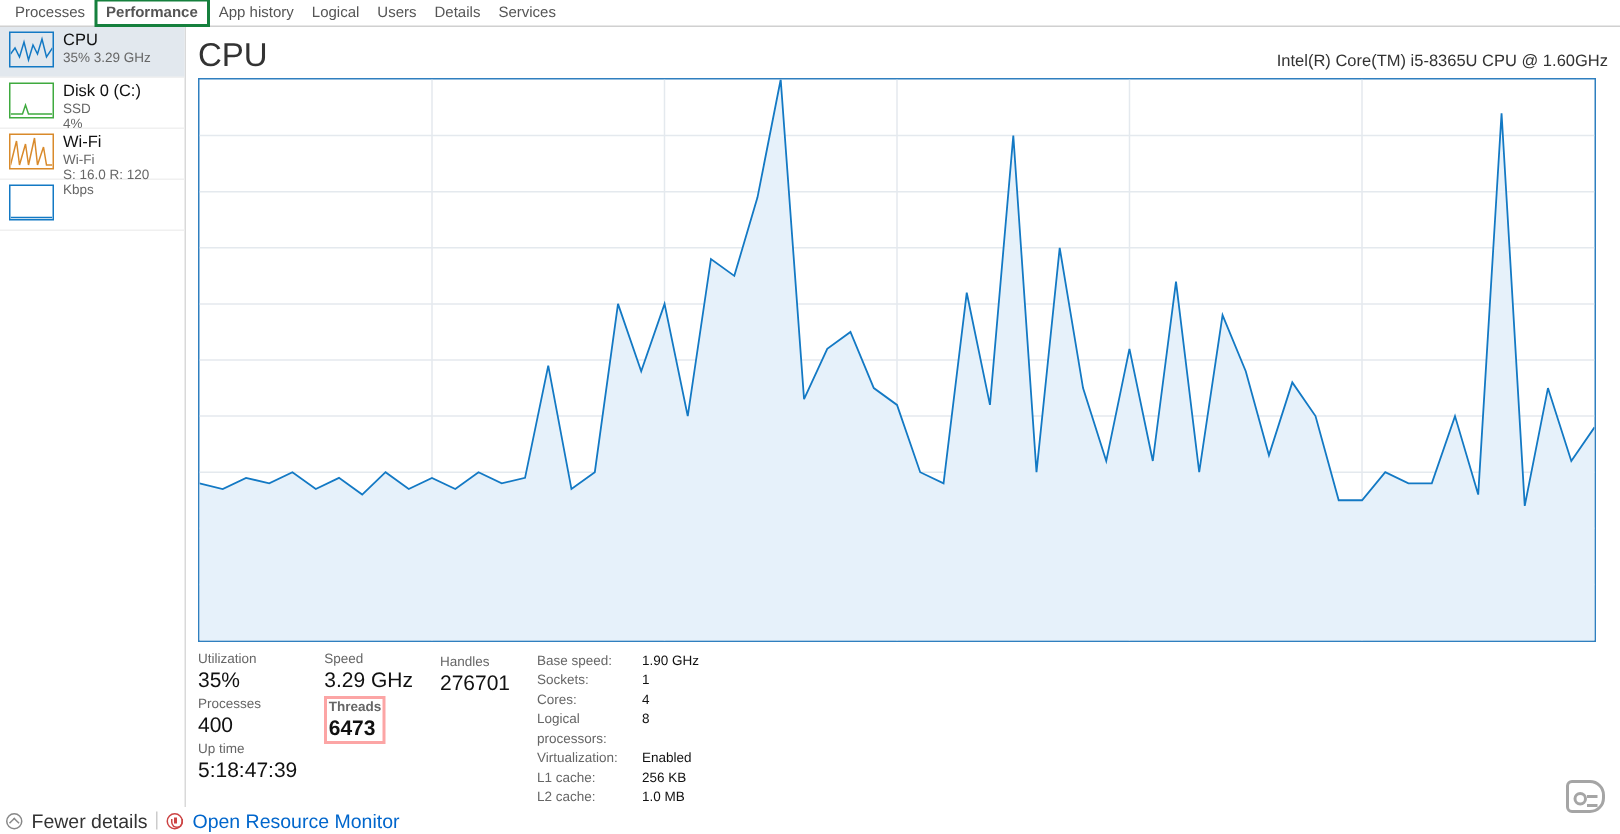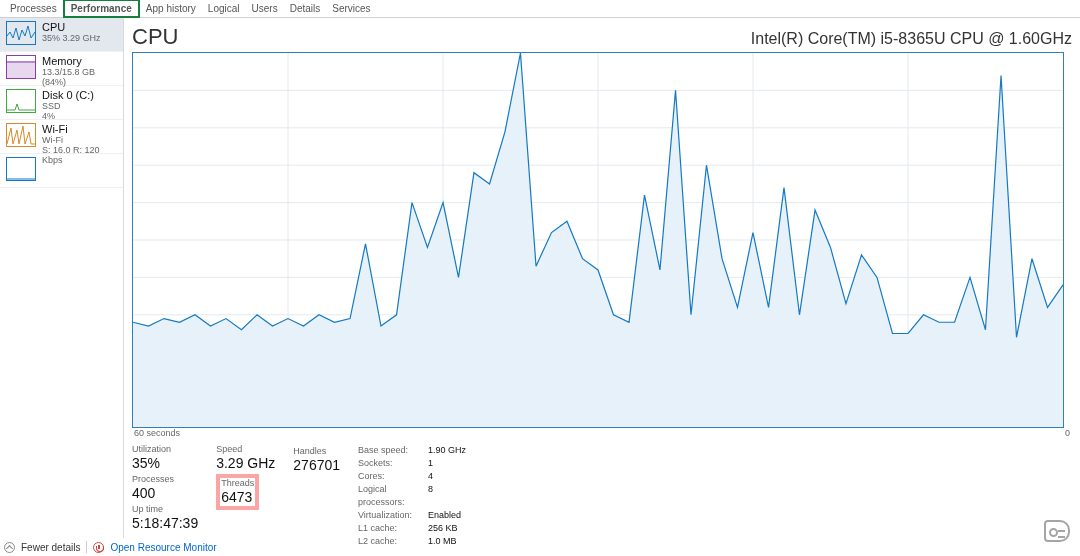--- a/index.html
+++ b/index.html
@@ -72,21 +72,21 @@
     display: flex;
     flex-direction: column;
   }
   .content-header {
     display: flex;
     justify-content: space-between;
     align-items: baseline;
     margin-bottom: 2px;
   }
   .h1 { font-size: 22px; font-weight: 400; color: #333; }
-  .cpu-desc { font-size: 16px; color: #333; }
+  .cpu-desc { font-size: 11px; color: #333; }
   .axis-labels {
     display:flex; justify-content: space-between;
     font-size: 9px; color: #666; padding: 0 2px;
   }
   .chart-wrap { position: relative; }
   .chart {
     width: 932px;
     height: 376px;
     border: 1px solid #2f7fbf;
     display: block;
@@ -98,32 +98,32 @@
   
   .stats {
     display: flex;
     margin-top: 6px;
     font-size: 9px;
   }
   .stat-col { margin-right: 18px; }
   .stat-label { color: #666; font-size: 9px; }
   .stat-value { color: #111; font-size: 14px; line-height: 18px; }
   .stat-cell { margin-bottom: 2px; }
-  .stat-highlight { border: 4px solid #fca5a5; display:inline-block; padding: 0 1px; }
+  .stat-highlight { border: 2px solid #fca5a5; display:inline-block; padding: 0 1px; font-weight: bold; }
   .spec-table { font-size: 9px; color: #666; }
   .spec-row { display:flex; line-height: 13px; }
   .spec-key { width: 70px; }
   .spec-val { color: #111; }
   
   .footer {
     position: absolute;
     left: 4px; bottom: 0;
     height: 18px;
     display:flex; align-items:center;
-    font-size: 10px;
+    font-size: 13px;
     color: #333;
     gap: 6px;
   }
   .footer .link { color: #0066cc; text-align: right; }
   .divider { width:1px; height:12px; background:#ccc; }
   .circ-icon {
     display:inline-block; width:11px; height:11px;
     border:1px solid #888; border-radius:50%;
     position:relative;
   }
@@ -188,30 +188,20 @@
 <div class="main">
 
   <div class="sidebar" id="sidebar">
       <div class="side-item selected">
         <div class="side-thumb" style="border-color: rgb(19, 121, 196);"><svg width="28" height="22" viewBox="0 0 28 22">
             <polyline points="0,14 3,10 6,16 9,6 12,18 15,8 18,14 21,4 24,16 28,10" fill="none" stroke="#1379c4" stroke-width="1"></polyline>
           </svg></div>
         <div class="side-texts">
           <div class="side-title">CPU</div>
           <div class="side-sub">35% 3.29 GHz</div>
-        </div>
-      </div>
-      <div class="side-item">
-        <div class="side-thumb" style="border-color: rgb(138, 61, 166);"><svg width="28" height="22" viewBox="0 0 28 22">
-            <rect x="0" y="5" width="28" height="17" fill="#8a3da6" opacity="0.2"></rect>
-            <polyline points="0,6 28,6" fill="none" stroke="#8a3da6" stroke-width="1"></polyline>
-          </svg></div>
-        <div class="side-texts">
-          <div class="side-title">Memory</div>
-          <div class="side-sub">13.3/15.8 GB (84%)</div>
         </div>
       </div>
       <div class="side-item">
         <div class="side-thumb" style="border-color: rgb(63, 170, 63);"><svg width="28" height="22" viewBox="0 0 28 22">
             <polyline points="0,20 8,20 10,14 12,20 28,20" fill="none" stroke="#3faa3f" stroke-width="1"></polyline>
           </svg></div>
         <div class="side-texts">
           <div class="side-title">Disk 0 (C:)</div>
           <div class="side-sub">SSD</div>
           <div class="side-sub2">4%</div>
@@ -252,24 +242,20 @@
           <line x1="0" x2="932" y1="338.4" y2="338.4" stroke="#e4e9ee" stroke-width="1"></line>
           <line x1="155.33333333333334" x2="155.33333333333334" y1="0" y2="376" stroke="#e4e9ee" stroke-width="1"></line>
           <line x1="310.6666666666667" x2="310.6666666666667" y1="0" y2="376" stroke="#e4e9ee" stroke-width="1"></line>
           <line x1="466" x2="466" y1="0" y2="376" stroke="#e4e9ee" stroke-width="1"></line>
           <line x1="621.3333333333334" x2="621.3333333333334" y1="0" y2="376" stroke="#e4e9ee" stroke-width="1"></line>
           <line x1="776.6666666666666" x2="776.6666666666666" y1="0" y2="376" stroke="#e4e9ee" stroke-width="1"></line>
           <path d="M0.0,270.7 L15.5,274.5 L31.1,267.0 L46.6,270.7 L62.1,263.2 L77.7,274.5 L93.2,267.0 L108.7,278.2 L124.3,263.2 L139.8,274.5 L155.3,267.0 L170.9,274.5 L186.4,263.2 L201.9,270.7 L217.5,267.0 L233.0,191.8 L248.5,274.5 L264.1,263.2 L279.6,150.4 L295.1,195.5 L310.7,150.4 L326.2,225.6 L341.7,120.3 L357.3,131.6 L372.8,79.0 L388.3,0.0 L403.9,214.3 L419.4,180.5 L434.9,169.2 L450.5,206.8 L466.0,218.1 L481.5,263.2 L497.1,270.7 L512.6,142.9 L528.1,218.1 L543.7,37.6 L559.2,263.2 L574.7,112.8 L590.3,206.8 L605.8,255.7 L621.3,180.5 L636.9,255.7 L652.4,135.4 L667.9,263.2 L683.5,157.9 L699.0,195.5 L714.5,251.9 L730.1,203.0 L745.6,225.6 L761.1,282.0 L776.7,282.0 L792.2,263.2 L807.7,270.7 L823.3,270.7 L838.8,225.6 L854.3,278.2 L869.9,22.6 L885.4,285.8 L900.9,206.8 L916.5,255.7 L932.0,233.1 L932,376 L0,376 Z" fill="#e6f1fa"></path>
           <path d="M0.0,270.7 L15.5,274.5 L31.1,267.0 L46.6,270.7 L62.1,263.2 L77.7,274.5 L93.2,267.0 L108.7,278.2 L124.3,263.2 L139.8,274.5 L155.3,267.0 L170.9,274.5 L186.4,263.2 L201.9,270.7 L217.5,267.0 L233.0,191.8 L248.5,274.5 L264.1,263.2 L279.6,150.4 L295.1,195.5 L310.7,150.4 L326.2,225.6 L341.7,120.3 L357.3,131.6 L372.8,79.0 L388.3,0.0 L403.9,214.3 L419.4,180.5 L434.9,169.2 L450.5,206.8 L466.0,218.1 L481.5,263.2 L497.1,270.7 L512.6,142.9 L528.1,218.1 L543.7,37.6 L559.2,263.2 L574.7,112.8 L590.3,206.8 L605.8,255.7 L621.3,180.5 L636.9,255.7 L652.4,135.4 L667.9,263.2 L683.5,157.9 L699.0,195.5 L714.5,251.9 L730.1,203.0 L745.6,225.6 L761.1,282.0 L776.7,282.0 L792.2,263.2 L807.7,270.7 L823.3,270.7 L838.8,225.6 L854.3,278.2 L869.9,22.6 L885.4,285.8 L900.9,206.8 L916.5,255.7 L932.0,233.1" fill="none" stroke="#1379c4" stroke-width="1.2"></path>
         </svg>
     </div>
-    <div class="bottom-axis">
-      <span>60 seconds</span>
-      <span>0</span>
-    </div>
 
     <div class="stats">
       <div class="stat-col" id="col-a">
           <div class="stat-cell">
             <div class="stat-label">Utilization</div>
             <div class="stat-value">35%</div>
           </div>
           <div class="stat-cell">
             <div class="stat-label">Processes</div>
             <div class="stat-value">400</div>

